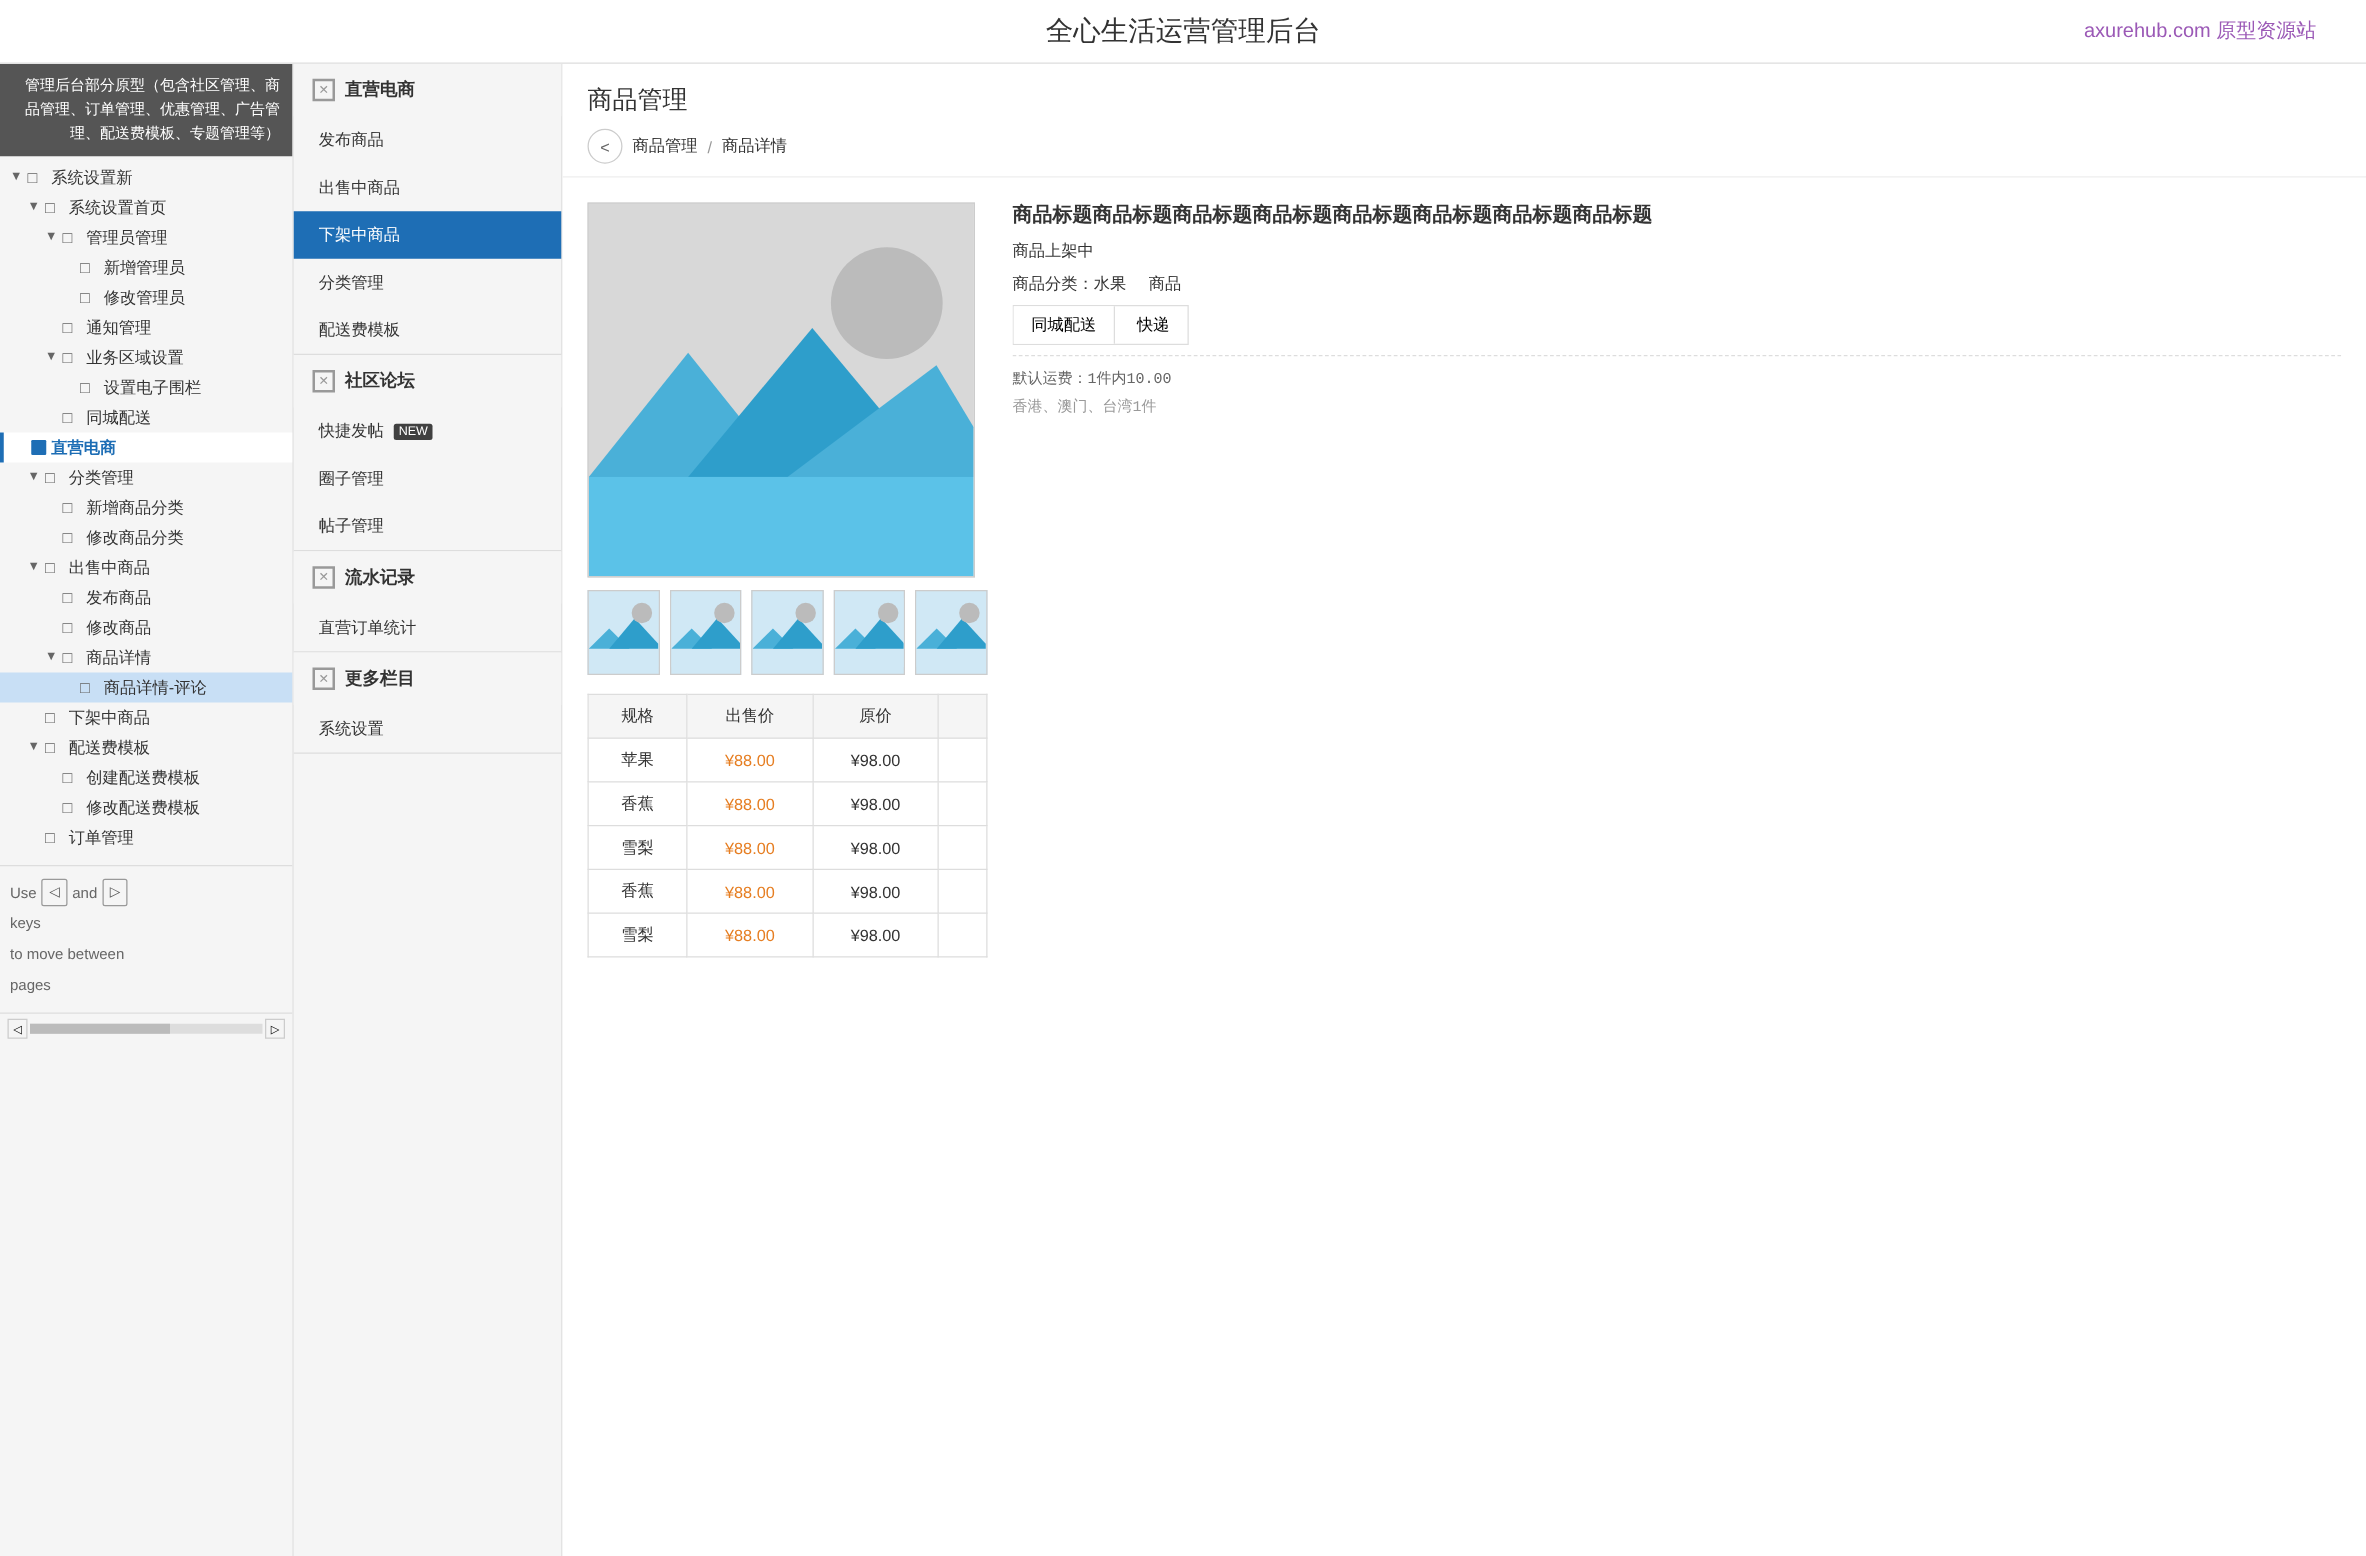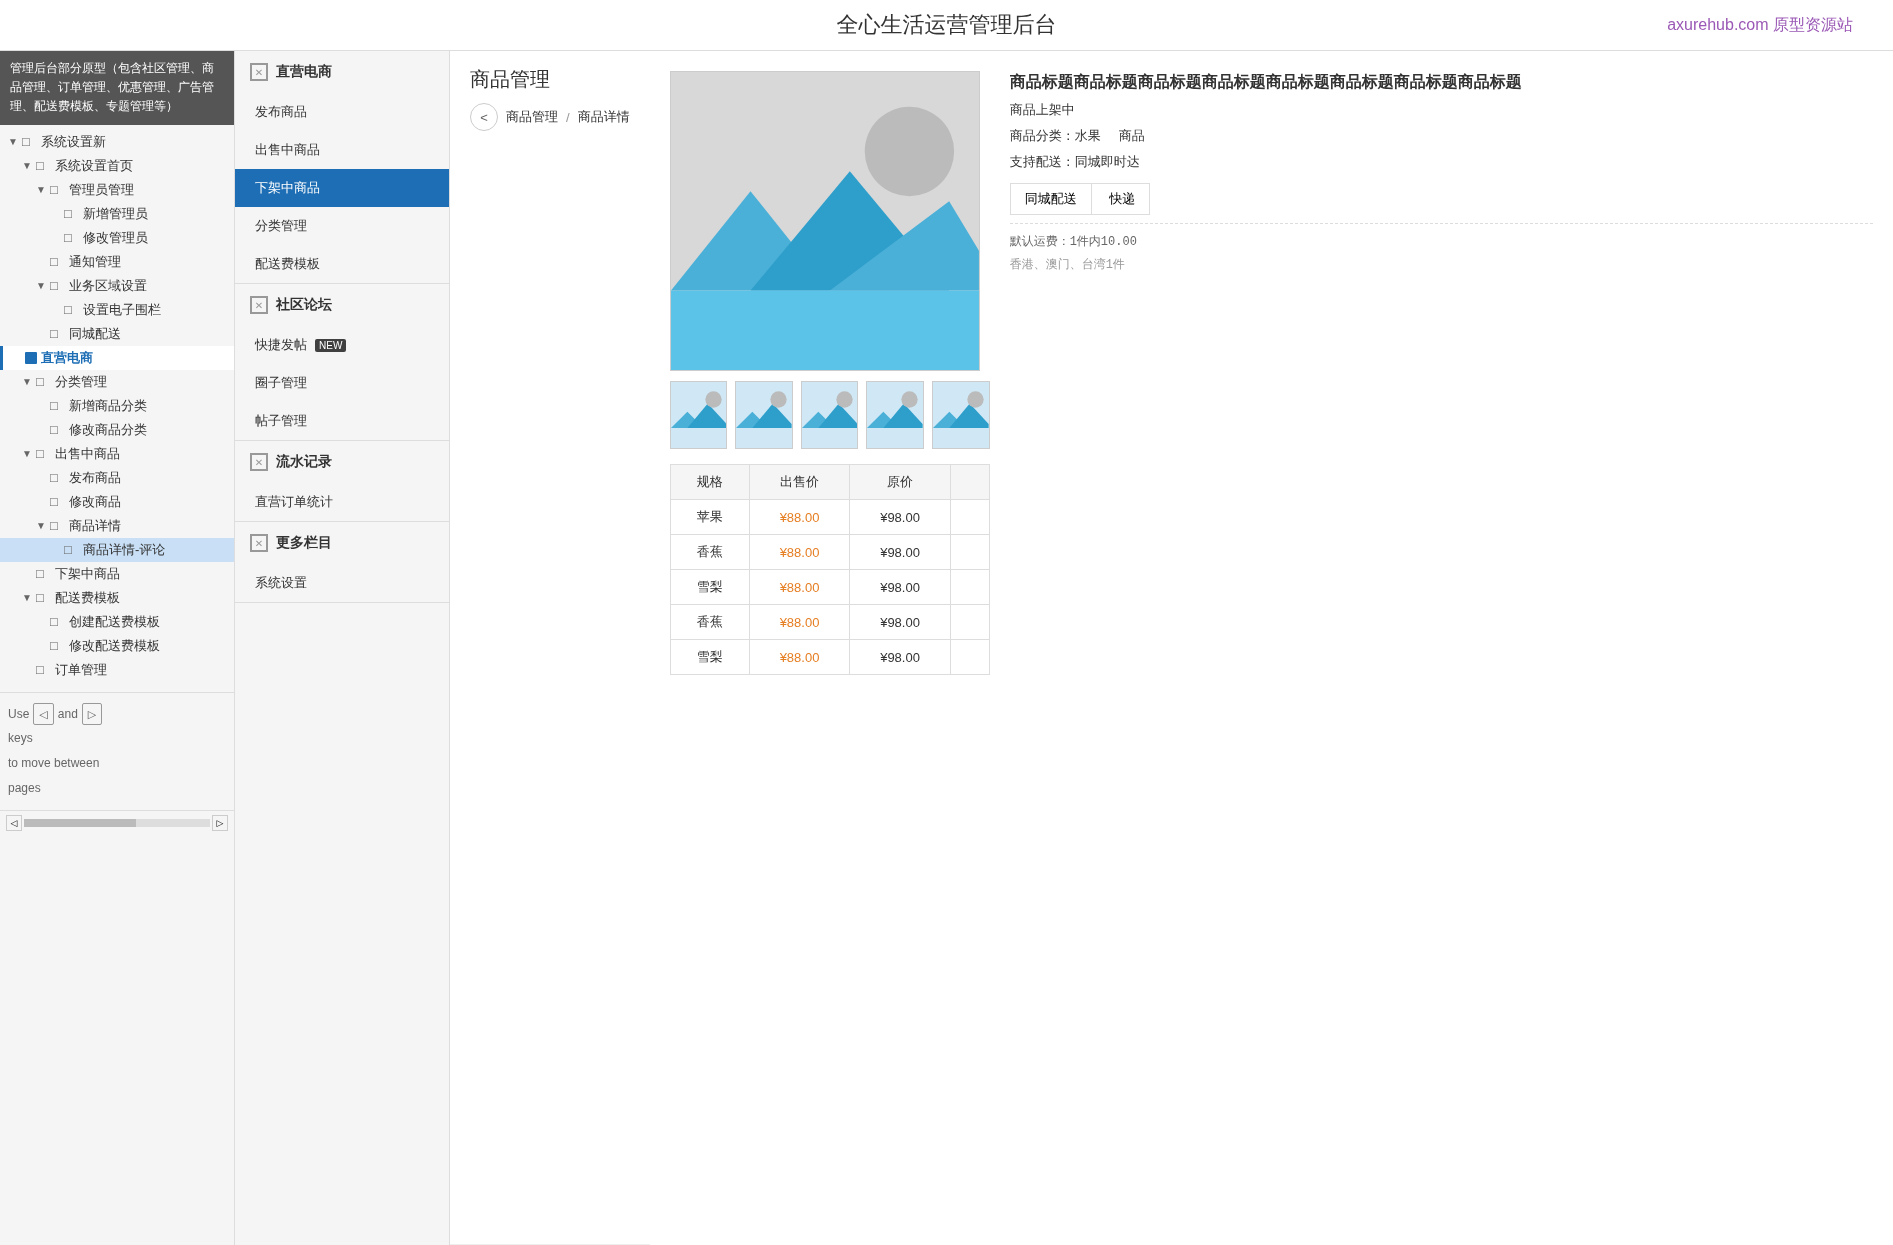--- a/index.html
+++ b/index.html
@@ -8,21 +8,21 @@
     
     .header { background: #fff; text-align: center; padding: 10px 0; border-bottom: 1px solid #ddd; position: relative; }
     .header-title { font-size: 22px; color: #333; font-weight: normal; }
     .header-brand { position: absolute; right: 40px; top: 50%; transform: translateY(-50%); color: #9b59b6; font-size: 16px; }
 
     
     .main-layout { display: flex; flex: 1; overflow: hidden; }
 
     
     .left-sidebar { width: 235px; background: #f5f5f5; border-right: 1px solid #ddd; overflow-y: auto; flex-shrink: 0; }
-    .sidebar-desc { background: #555; color: #fff; font-size: 12px; padding: 8px 10px; line-height: 1.6; }
+    .sidebar-desc { background: #555; color: #fff; font-size: 12px; padding: 8px 10px; line-height: 1.6; text-align: right; }
     .tree-container { padding: 5px 0; }
     .tree-item-row { display: flex; align-items: center; padding: 3px 8px; cursor: pointer; white-space: nowrap; }
     .tree-arrow { width: 14px; display: inline-block; color: #666; font-size: 10px; }
     .tree-icon { width: 16px; display: inline-block; color: #666; margin-right: 3px; }
     .tree-label { font-size: 13px; color: #333; }
     .indent1 { padding-left: 8px; }
     .indent2 { padding-left: 22px; }
     .indent3 { padding-left: 36px; }
     .indent4 { padding-left: 50px; }
 
@@ -31,21 +31,21 @@
     .nav-section { border-bottom: 1px solid #ddd; }
     .nav-section-header { display: flex; align-items: center; gap: 8px; padding: 12px 15px; background: #f5f5f5; }
     .nav-section-icon { width: 18px; height: 18px; border: 2px solid #999; display: flex; align-items: center; justify-content: center; font-size: 10px; color: #999; }
     .nav-section-title { font-size: 14px; color: #333; font-weight: bold; }
     .nav-item { padding: 10px 20px; cursor: pointer; color: #333; font-size: 13px; }
     .nav-item.active { background: #1e6eb5; color: #fff; }
     .nav-item-new { display: flex; align-items: center; gap: 8px; }
     .new-badge { background: #404040; color: #fff; font-size: 10px; padding: 1px 4px; border-radius: 2px; }
 
     
-    .content-area { flex: 1; background: #fff; overflow: hidden; display: flex; flex-direction: row; }
+    .content-area { flex: 1; background: #fff; overflow: hidden; display: flex; flex-direction: column; }
     .content-header { padding: 15px 20px 10px; border-bottom: 1px solid #eee; }
     .content-title { font-size: 20px; color: #333; margin-bottom: 10px; }
     .breadcrumb { display: flex; align-items: center; gap: 8px; font-size: 13px; color: #666; }
     .breadcrumb-back { width: 28px; height: 28px; border: 1px solid #ccc; border-radius: 50%; display: flex; align-items: center; justify-content: center; cursor: pointer; color: #666; }
     .breadcrumb-sep { color: #999; }
     .breadcrumb-link { color: #333; }
     .breadcrumb-current { color: #333; }
 
     
     .product-detail { display: flex; padding: 20px; gap: 20px; flex: 1; overflow: hidden; }
@@ -422,23 +422,20 @@
           <span>商品标题商品标题商品标题商品标题商品标题商品标题商品标题商品标题</span>
         </div>
         <div class="product-status">
           <span>商品上架中</span>
         </div>
         <div class="product-category">
           <span>商品分类：水果</span>
           &nbsp;&nbsp;&nbsp;
           <span>商品</span>
         </div>
-        <div class="product-delivery">
-          <span>支持配送：同城即时达</span>
-        </div>
 
         
         <div class="delivery-options">
           <span class="delivery-tab active">同城配送</span>
           <span class="delivery-tab">快递</span>
         </div>
 
         <div class="delivery-detail">
           <div class="delivery-detail-row">
             <span>默认运费：1件内10.00</span>

